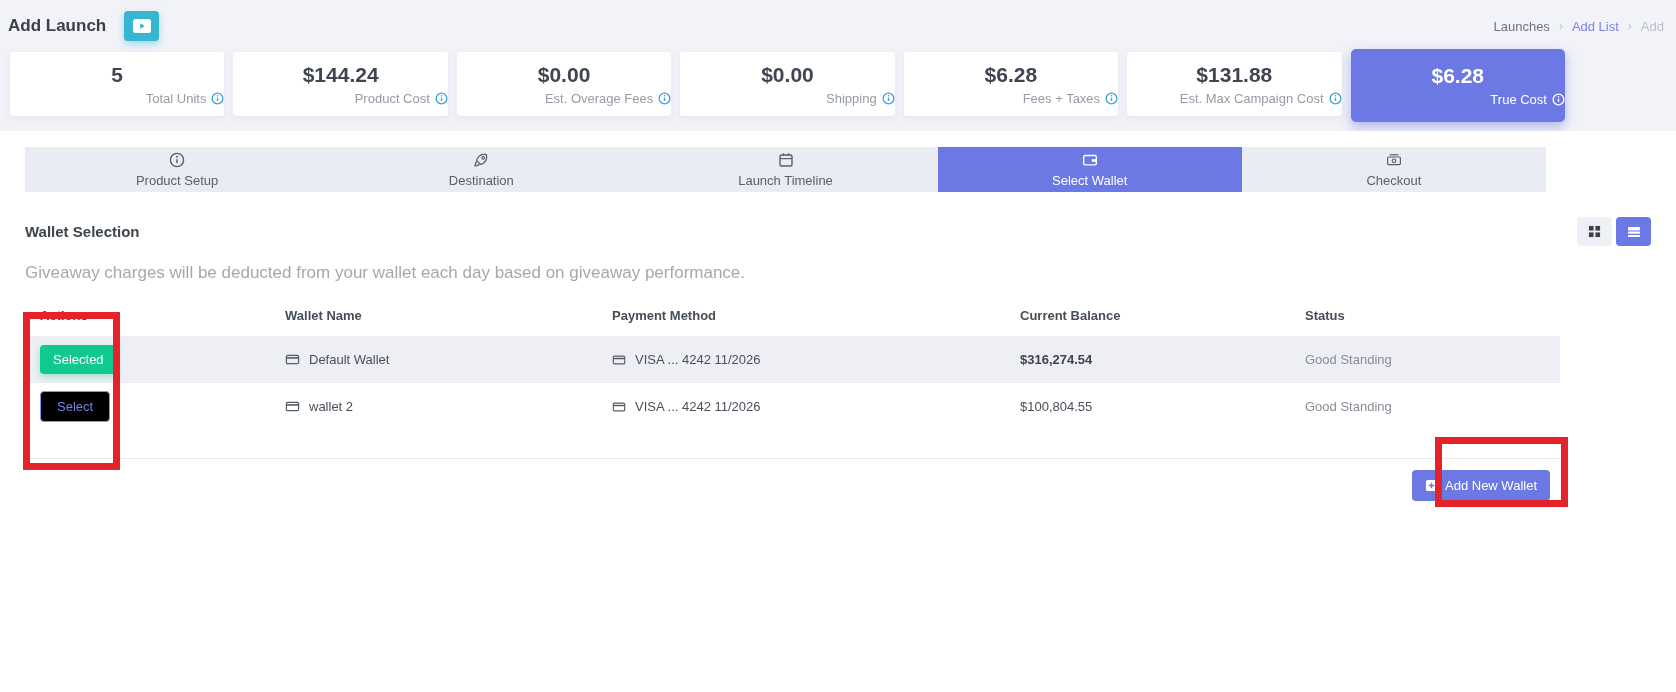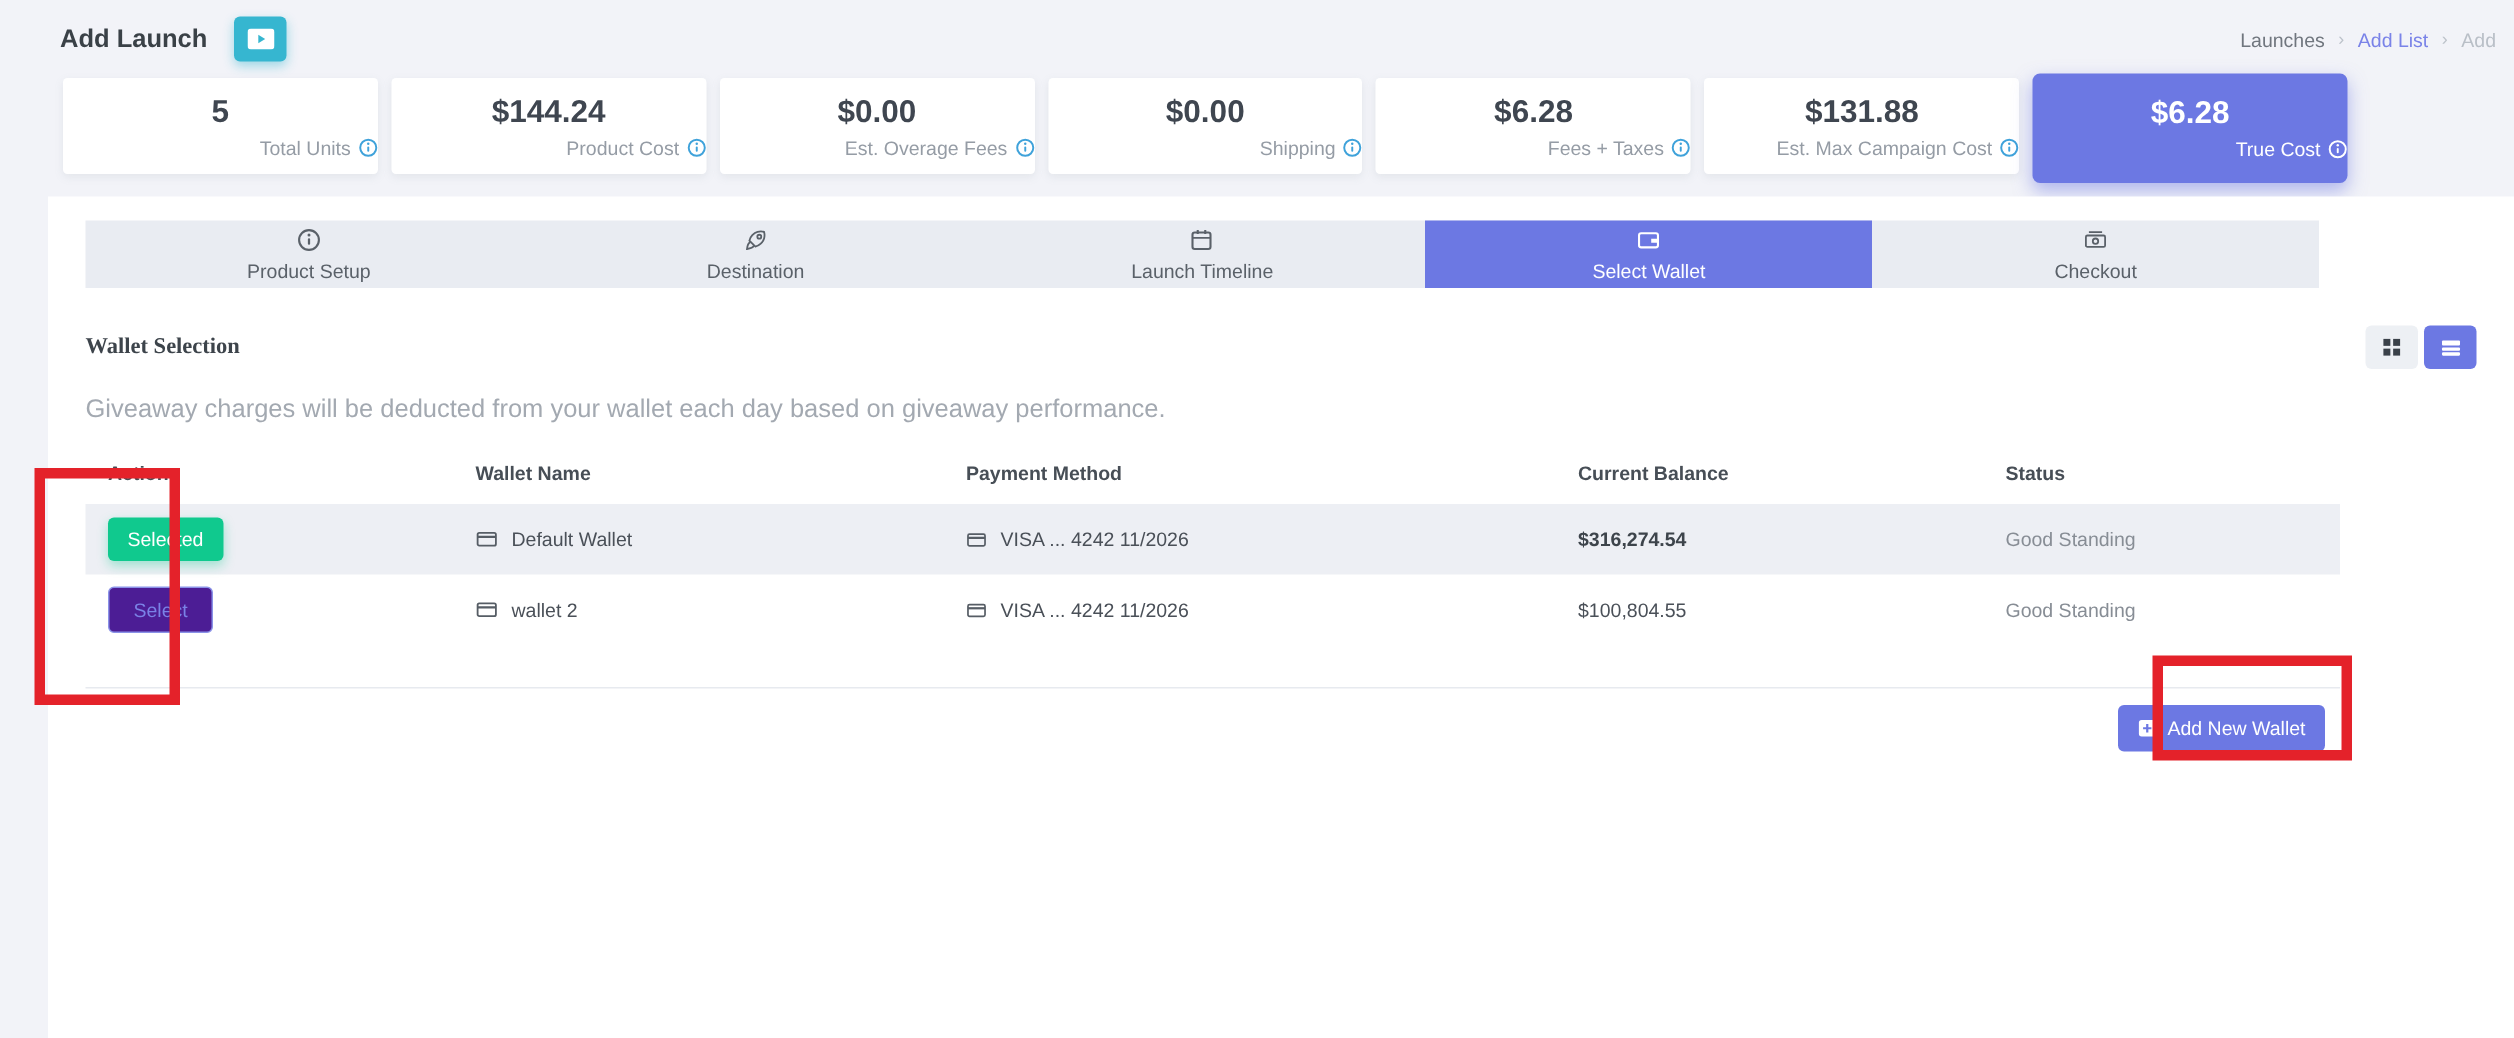--- a/index.html
+++ b/index.html
@@ -1,18 +1,18 @@
 <!DOCTYPE html>
 <html><head>
 <meta charset="utf-8">
 <style>
   * { margin:0; padding:0; box-sizing:border-box; }
   html,body { width:1676px; height:692px; }
   body { font-family:"Liberation Sans", sans-serif; background:#f2f3f8; overflow:hidden; }
-  .page { position:relative; width:1676px; height:692px;padding-left:32px; }
+  .page { position:relative; width:1676px; height:692px; }
 
   
   .hdr { display:flex; justify-content:space-between; align-items:center; padding:10px 8px 0 8px; height:42px; }
   .title-wrap { display:flex; align-items:center; }
   .page-title { font-size:17px; font-weight:700; color:#3a4147; }
   .video-btn { margin-left:18px; width:35px; height:30px; background:#36b6d0; border:none; border-radius:4px;
     display:flex; align-items:center; justify-content:center; cursor:pointer; box-shadow:0 3px 7px rgba(54,182,208,.45); }
   .breadcrumb { font-size:13px; display:flex; align-items:center; gap:9px; padding-right:4px; }
   .bc-root { color:#70767e; cursor:pointer; }
   .bc-sep { color:#bcc2ca; font-size:12px; }
@@ -34,41 +34,41 @@
   
   .panel { margin-top:15px; background:#fff; height:565px; position:relative; padding-top:16px; }
 
   
   .tabbar { margin:0 130px 0 25px; height:45px; background:#e9ecf2; display:flex; }
   .tab { flex:1; display:flex; flex-direction:column; align-items:center; justify-content:center; gap:5px;
     color:#5a6169; font-size:13px; cursor:pointer; }
   .tab.active { background:#6c78e3; color:#fff; }
 
   
-  .section-head { margin:25px 25px 0; display:flex; justify-content:space-between; align-items:center;font-family:Liberation Serif, serif; }
+  .section-head { margin:25px 25px 0; display:flex; justify-content:space-between; align-items:center; }
   .section-title { font-size:15px; font-weight:700; color:#3d444b; }
   .toggles { display:flex; gap:4px; }
   .toggle { width:35px; height:29px; border:none; border-radius:4px; display:flex; align-items:center; justify-content:center; cursor:pointer; }
   .toggle.grid { background:#edf0f4; color:#3a4149; }
   .toggle.list { background:#6c78e3; color:#fff; }
   .desc { margin:17px 25px 0; font-size:17px; color:#a3a9b1; }
 
   
   .wtable { margin:12px 116px 0 25px; font-size:13px; }
   .trow { display:grid; grid-template-columns:245px 327px 408px 285px 1fr; align-items:center; }
   .thead-cell { padding:13px 15px; color:#474e56; font-weight:700; }
   .trow.body { height:47px; }
   .cell { padding:0 15px; display:flex; align-items:center; gap:9px; color:#4a5058; }
   .trow.sel { background:#edeff4; }
   .cell .cicon { color:#565d65; display:inline-flex; flex:none; }
   .balance.strong { font-weight:700; color:#3d444b; }
   .status { color:#878d95; }
   .btn-selected { background:#10c98e; color:#fff; border:none; border-radius:4px; padding:7px 13px; font-size:13px; cursor:pointer;
     box-shadow:0 3px 7px rgba(16,201,142,.35); }
-  .btn-select { background:#4c1d95; color:#7a82e6; border:1px solid #8a92e8; border-radius:4px; padding:7px 16px; font-size:13px; cursor:pointer; }
+  .btn-select { background:#000000; color:#7a82e6; border:1px solid #8a92e8; border-radius:4px; padding:7px 16px; font-size:13px; cursor:pointer; }
   .tbl-end { height:29px; border-bottom:1px solid #e7eaef; }
 
   
   .add-wallet-row { display:flex; justify-content:flex-end; margin:11px 126px 0 0; }
   .btn-add-wallet { display:flex; align-items:center; gap:7px; background:#6c78e3; color:#fff; border:none; border-radius:4px;
     padding:8px 13px; font-size:13px; cursor:pointer; }
 
   
   .anno { position:absolute; border:7px solid #e4222a; pointer-events:none; }
   .anno-actions { left:23px; top:312px; width:97px; height:158px; }

